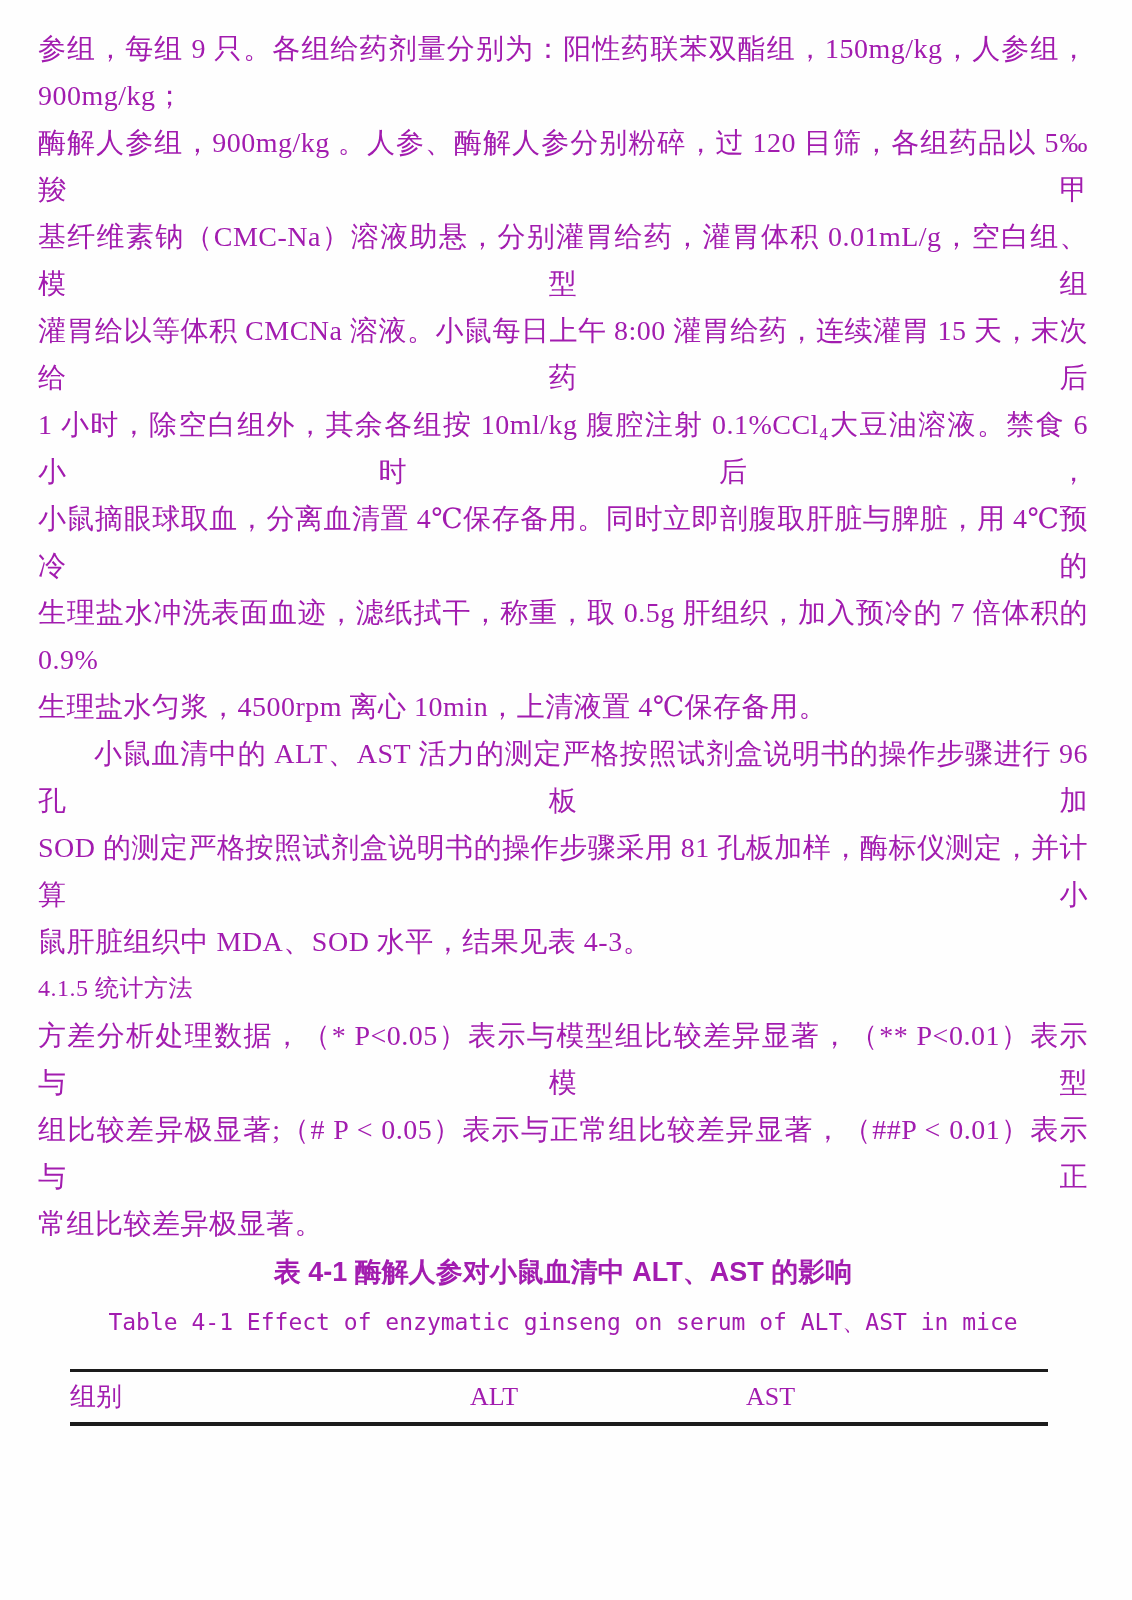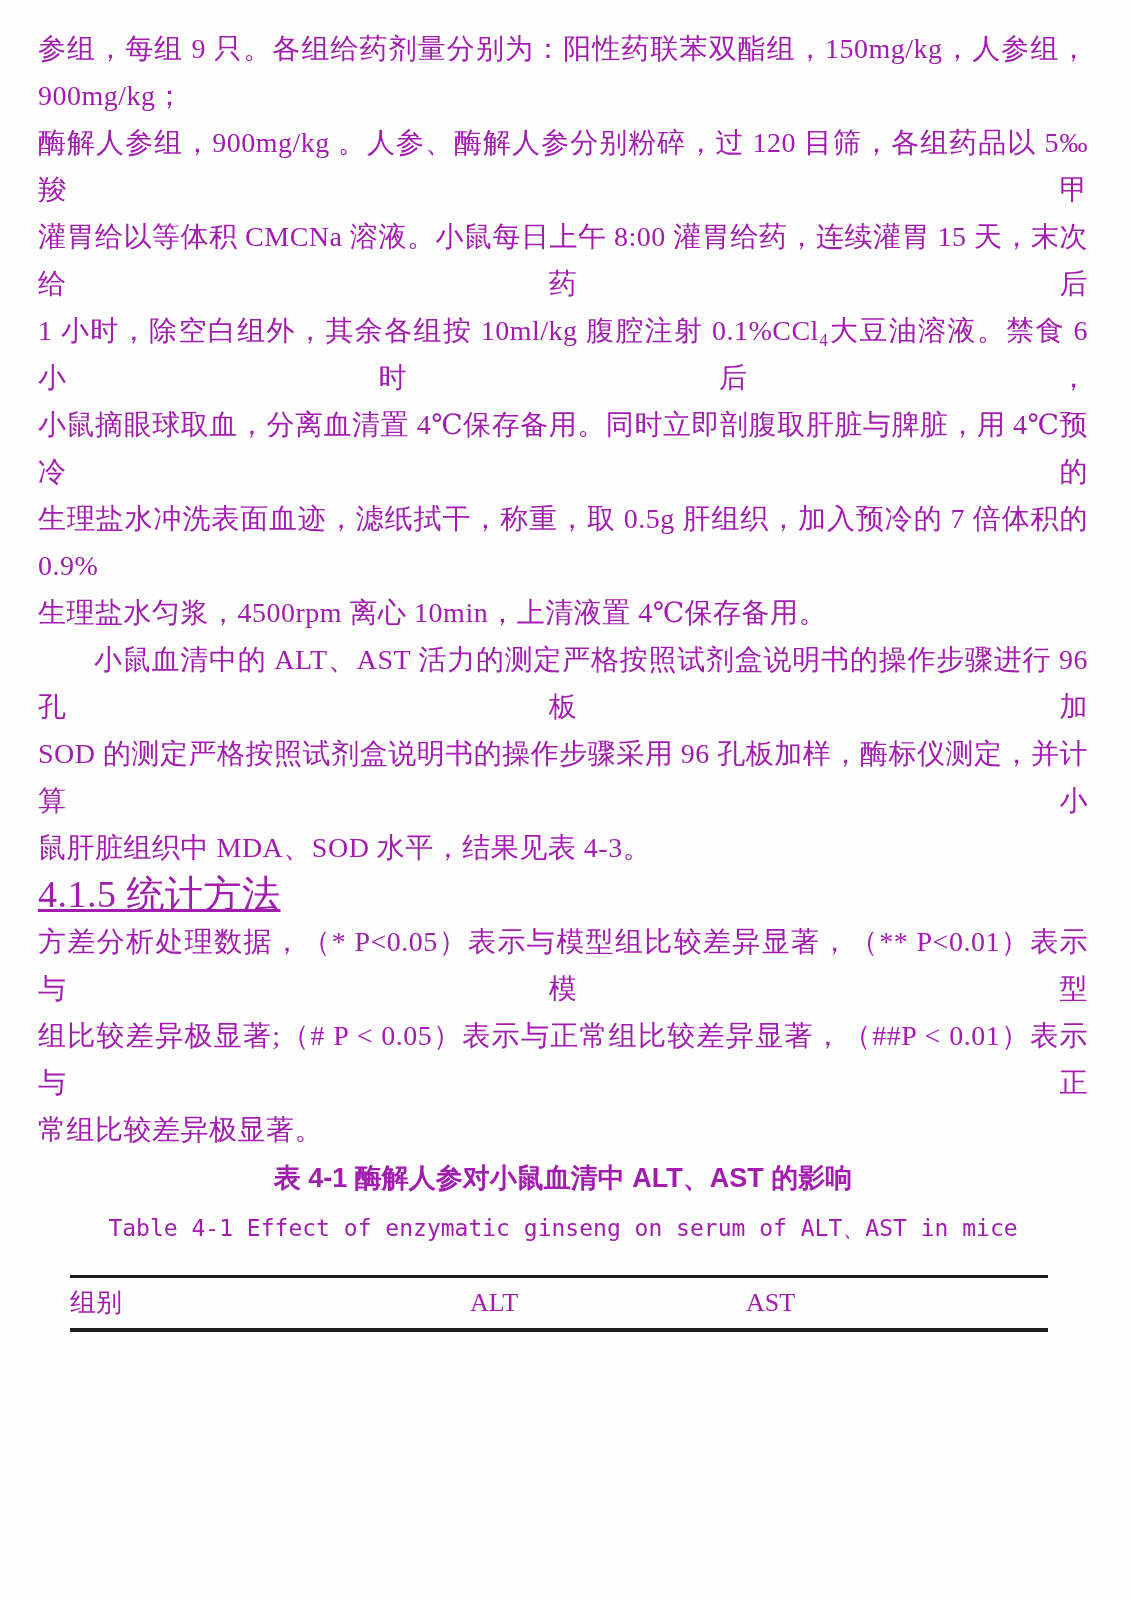--- a/index.html
+++ b/index.html
@@ -19,24 +19,23 @@
     font-size:28px;
     line-height:47px;
     text-align:justify;
     text-align-last:justify;
     white-space:normal;
     letter-spacing:0.5px;
   }
   .line.short { text-align-last:left; }
   .line.indent { text-indent:2em; }
   .heading {
-    font-size:38px;
+    font-size:24px;
     line-height:47px;
     letter-spacing:0.5px;
-    text-decoration:underline;
   }
   .caption-zh {
     margin-top:8px;
     text-align:center;
     font-family:"Liberation Sans","DejaVu Sans",sans-serif;
     font-weight:bold;
     font-size:27px;
     line-height:34px;
   }
   .caption-en {
@@ -71,30 +70,31 @@
   th.h-ast .hline { padding-left:50px; }
 </style>
 </head>
 <body>
 
 <div class="page">
 
   <div class="para">
     <div class="line">参组，每组 9 只。各组给药剂量分别为：阳性药联苯双酯组，150mg/kg，人参组，900mg/kg；</div>
     <div class="line">酶解人参组，900mg/kg 。人参、酶解人参分别粉碎，过 120 目筛，各组药品以 5‰羧甲</div>
+    <div class="line">基纤维素钠（CMC-Na）溶液助悬，分别灌胃给药，灌胃体积 0.01mL/g，空白组、模型组</div>
     <div class="line">灌胃给以等体积 CMCNa 溶液。小鼠每日上午 8:00 灌胃给药，连续灌胃 15 天，末次给药后</div>
     <div class="line">1 小时，除空白组外，其余各组按 10ml/kg 腹腔注射 0.1%CCl₄大豆油溶液。禁食 6 小时后，</div>
     <div class="line">小鼠摘眼球取血，分离血清置 4℃保存备用。同时立即剖腹取肝脏与脾脏，用 4℃预冷的</div>
     <div class="line">生理盐水冲洗表面血迹，滤纸拭干，称重，取 0.5g 肝组织，加入预冷的 7 倍体积的 0.9%</div>
     <div class="line short">生理盐水匀浆，4500rpm 离心 10min，上清液置 4℃保存备用。</div>
   </div>
 
   <div class="para">
     <div class="line indent">小鼠血清中的 ALT、AST 活力的测定严格按照试剂盒说明书的操作步骤进行 96 孔板加</div>
-    <div class="line">SOD 的测定严格按照试剂盒说明书的操作步骤采用 96 孔板加样，酶标仪测定，并计算小</div>
+    <div class="line">SOD 的测定严格按照试剂盒说明书的操作步骤采用 81 孔板加样，酶标仪测定，并计算小</div>
     <div class="line short">鼠肝脏组织中 MDA、SOD 水平，结果见表 4-3。</div>
   </div>
 
   <div class="heading">4.1.5 统计方法</div>
 
   <div class="para">
     <div class="line">方差分析处理数据，（* P&lt;0.05）表示与模型组比较差异显著，（** P&lt;0.01）表示与模型</div>
     <div class="line">组比较差异极显著;（# P &lt; 0.05）表示与正常组比较差异显著，（##P &lt; 0.01）表示与正</div>
     <div class="line short">常组比较差异极显著。</div>
   </div>

